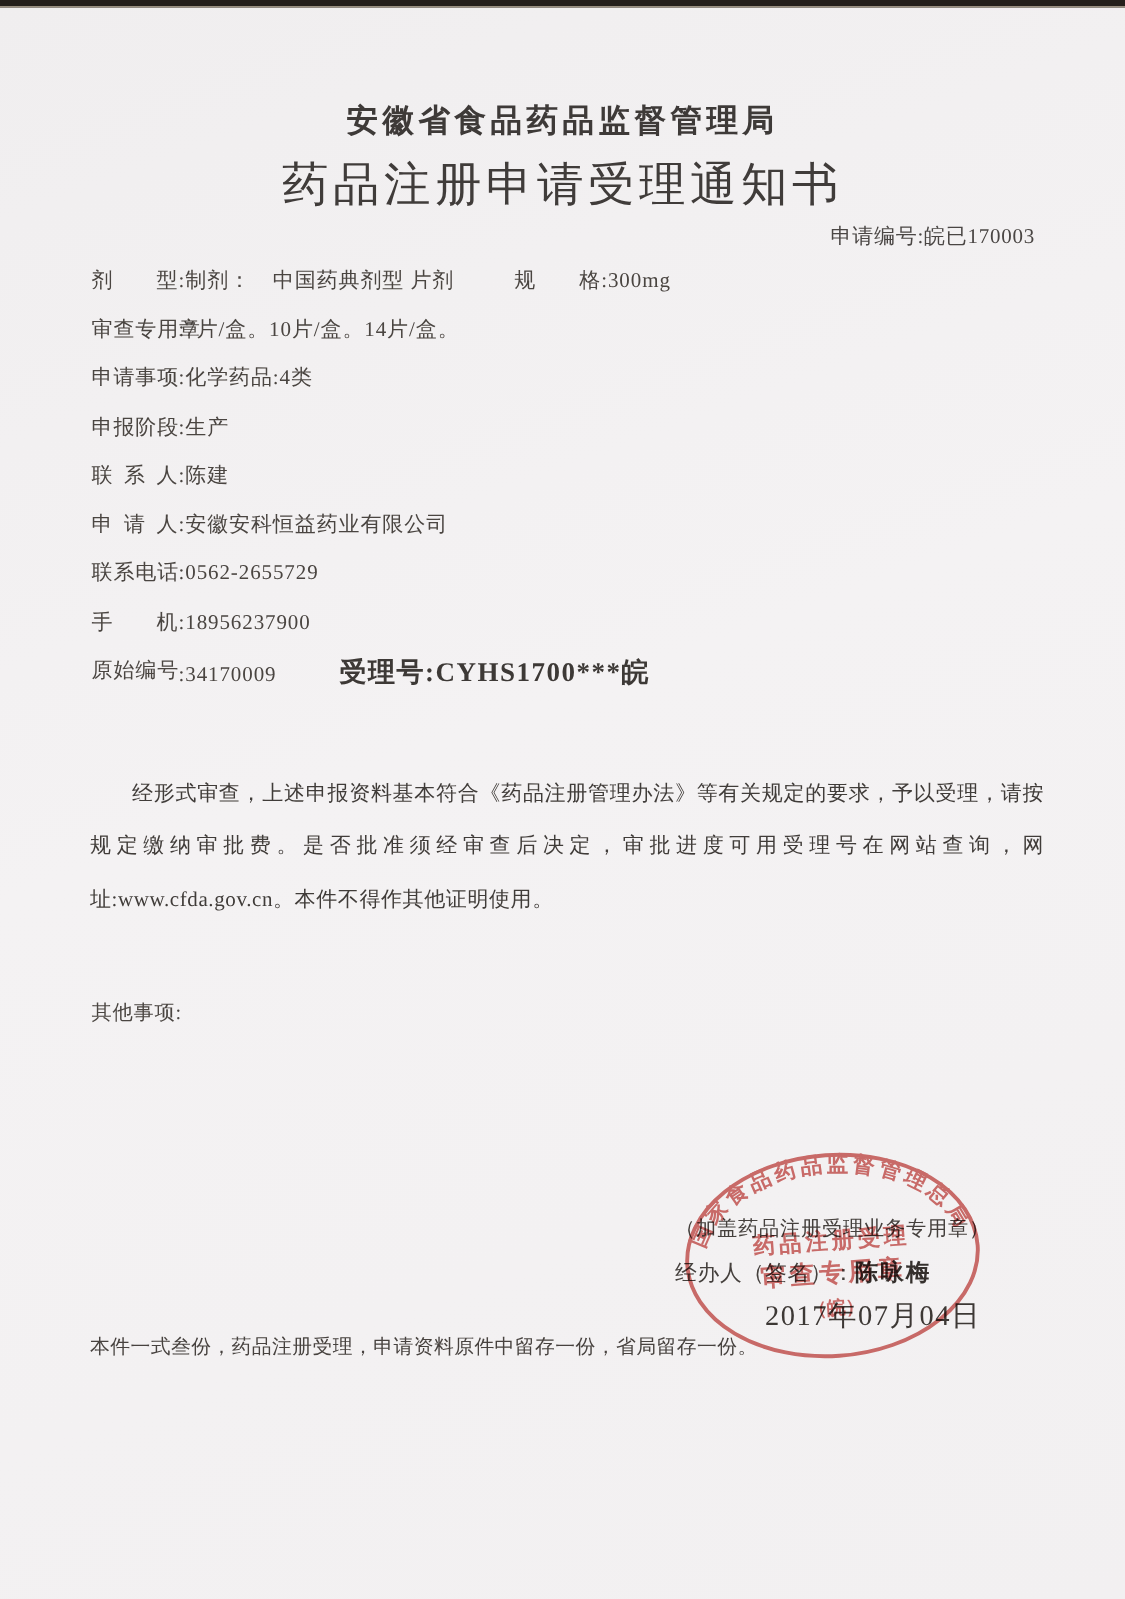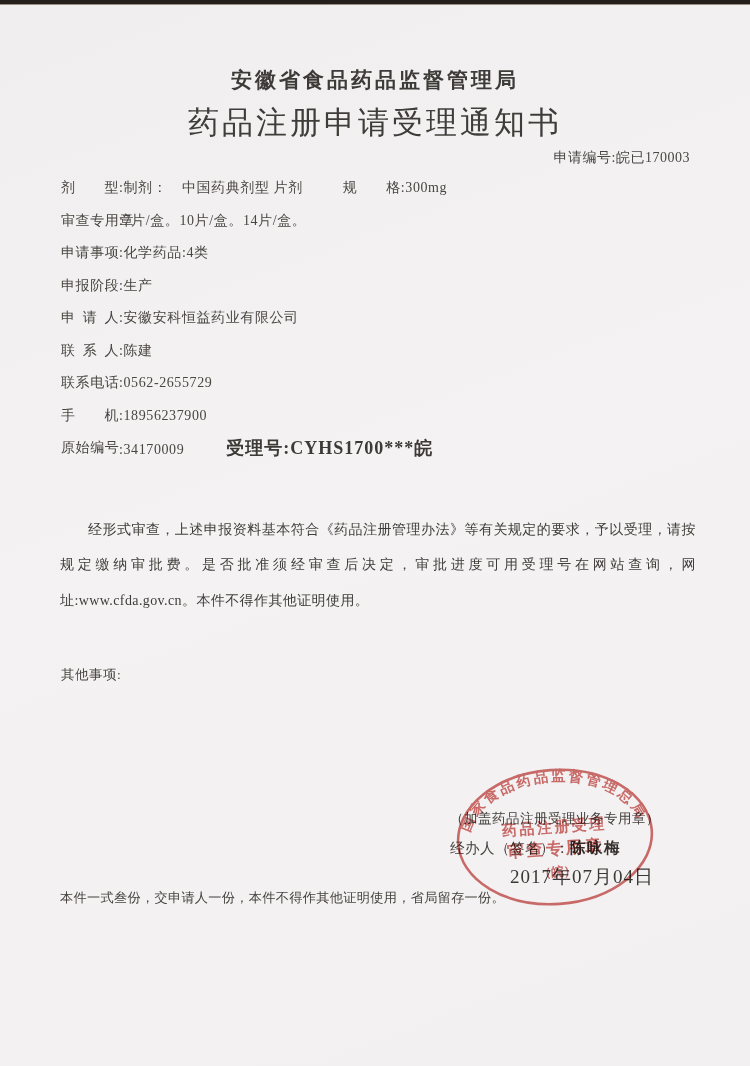--- a/index.html
+++ b/index.html
@@ -44,36 +44,36 @@
 
   <div class="agency">安徽省食品药品监督管理局</div>
   <div class="doc-title">药品注册申请受理通知书</div>
   <div class="app-no"><span>申请编号:</span><span>皖已170003</span></div>
 
   <div class="fields">
     <div class="frow"><span class="lbl">剂型</span><span>:</span><span>制剂：　中国药典剂型 片剂</span><span class="lbl lbl2">规格</span><span>:</span><span>300mg</span></div>
     <div class="frow"><span class="lbl">审查专用章</span><span>:</span><span>7片/盒。10片/盒。14片/盒。</span></div>
     <div class="frow"><span class="lbl">申请事项</span><span>:</span><span>化学药品:4类</span></div>
     <div class="frow"><span class="lbl">申报阶段</span><span>:</span><span>生产</span></div>
+    <div class="frow"><span class="lbl">联系人</span><span>:</span><span>陈建</span></div>
     <div class="frow"><span class="lbl">申请人</span><span>:</span><span>安徽安科恒益药业有限公司</span></div>
-    <div class="frow"><span class="lbl">联系人</span><span>:</span><span>陈建</span></div>
     <div class="frow"><span class="lbl">联系电话</span><span>:</span><span>0562-2655729</span></div>
     <div class="frow"><span class="lbl">手机</span><span>:</span><span>18956237900</span></div>
     <div class="frow"><span class="lbl">原始编号</span><span>:</span><span>34170009</span><span class="lbl-plain gap2 big">受理号</span><span class="big">:</span><span class="big">CYHS1700***皖</span></div>
   </div>
 
   <p class="main-paragraph">经形式审查，上述申报资料基本符合《药品注册管理办法》等有关规定的要求，予以受理，请按规定缴纳审批费。是否批准须经审查后决定，审批进度可用受理号在网站查询，网址:www.cfda.gov.cn。本件不得作其他证明使用。</p>
 
   <div class="other">其他事项:</div>
 
   <div class="seal-note">（加盖药品注册受理业务专用章）</div>
   <div class="handler-line"><span>经办人（签名）：</span><span class="sig">陈咏梅</span></div>
   <div class="date-line">2017年07月04日</div>
 
-  <div class="footer">本件一式叁份，交申请人一份，本件不得作其他证明使用，省局留存一份。</div>
+  <div class="footer">本件一式叁份，药品注册受理，申请资料原件中留存一份，省局留存一份。</div>
 
   <svg class="seal" viewBox="0 0 206 150" xmlns="http://www.w3.org/2000/svg" style="color: rgb(200, 80, 76);">
     <ellipse cx="103" cy="75" rx="97" ry="67" fill="none" stroke="currentColor" stroke-width="2.6"></ellipse>
     <path id="sealArc" d="M 17.3 70.1 A 86 56 0 0 1 188.7 70.1" fill="none"></path>
     <text font-size="14.5" letter-spacing="2.6">
       <textPath href="#sealArc" startOffset="50%" text-anchor="middle">国家食品药品监督管理总局</textPath>
     </text>
     <text x="103" y="70" text-anchor="middle" font-size="15" letter-spacing="2.5">药品注册受理</text>
     <text x="103" y="92" text-anchor="middle" font-size="16.5" letter-spacing="3">审查专用章</text>
     <text x="103" y="114" text-anchor="middle" font-size="12.5">（皖）</text>

